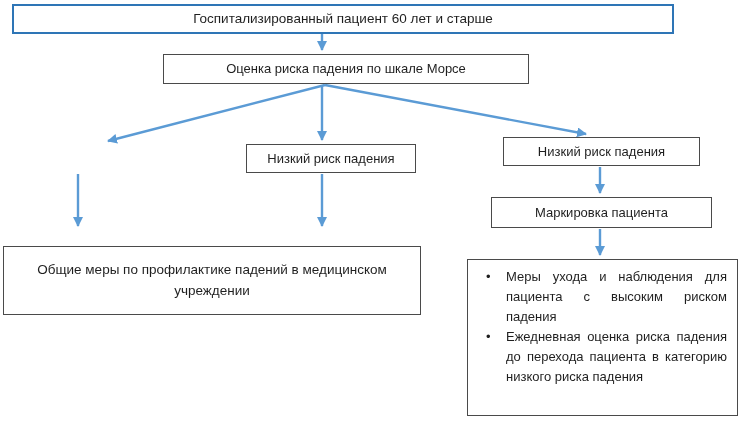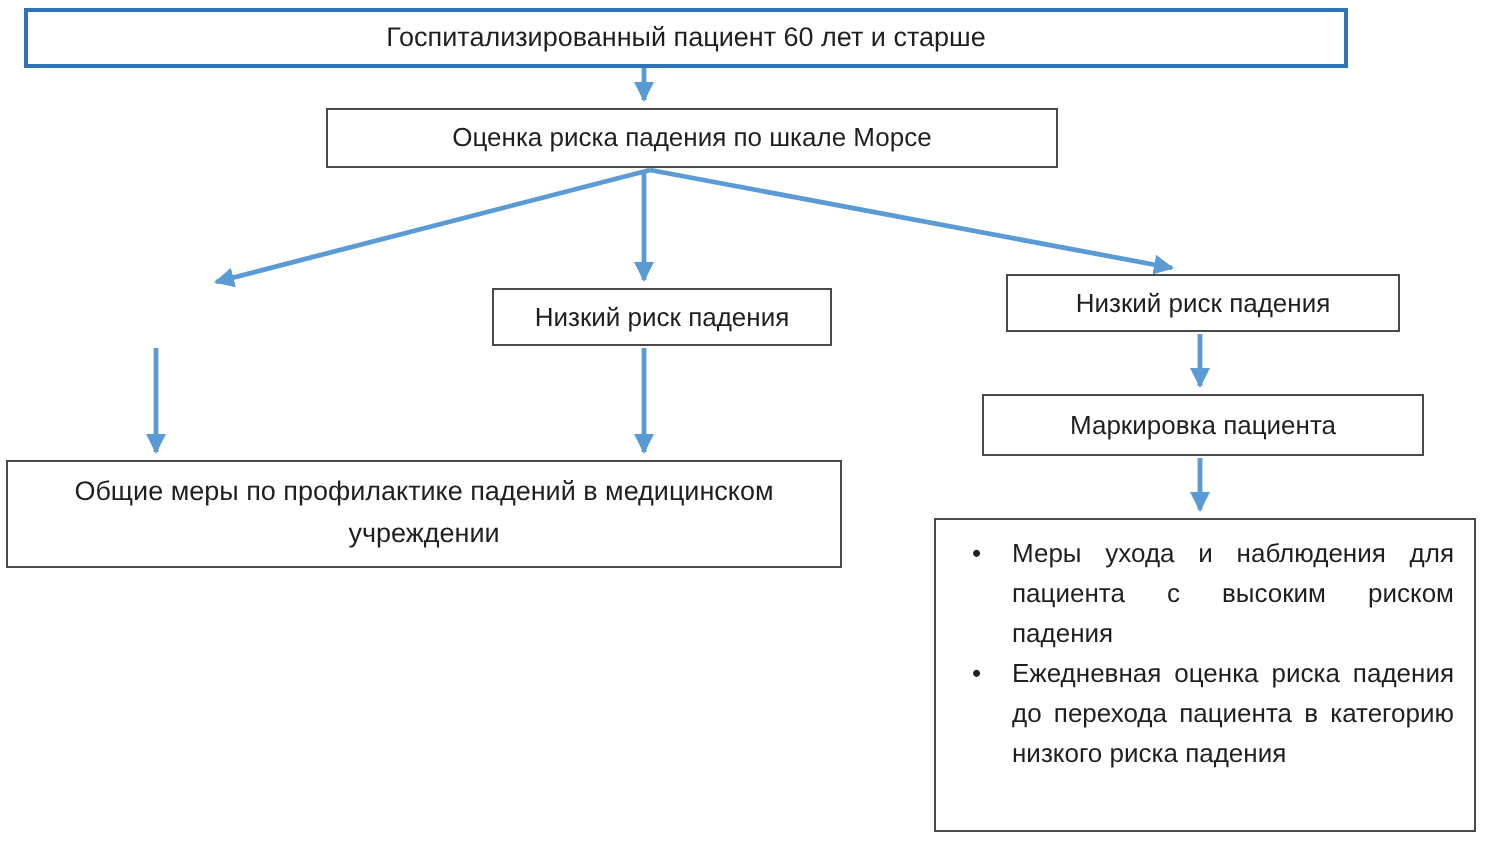--- a/index.html
+++ b/index.html
@@ -53,22 +53,22 @@
   }
   .box-low-risk {
     left: 246px; top: 144px;
     width: 170px; height: 29px;
   }
   .box-high-risk {
     left: 503px; top: 137px;
     width: 197px; height: 29px;
   }
   .box-general {
-    left: 3px; top: 230px;
-    width: 418px; height: 54px;
+    left: 3px; top: 246px;
+    width: 418px; height: 69px;
     font-size: 13.5px;
     line-height: 1.55;
     padding: 2px 14px;
   }
   .box-marking {
     left: 491px; top: 197px;
     width: 221px; height: 31px;
   }
   .box-actions {
     left: 467px; top: 259px;

